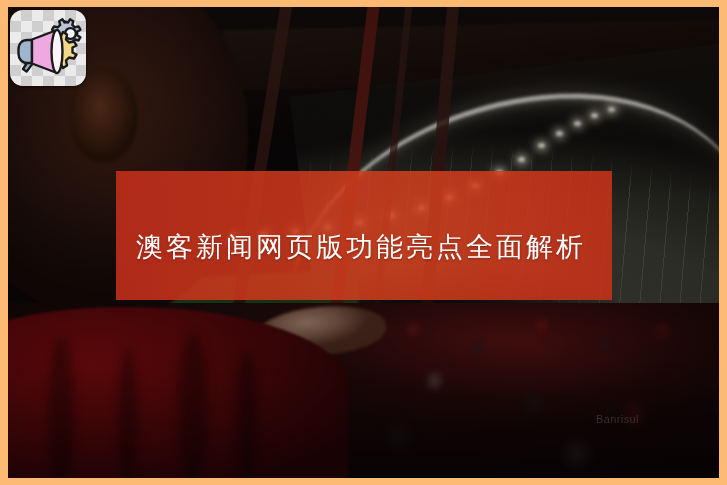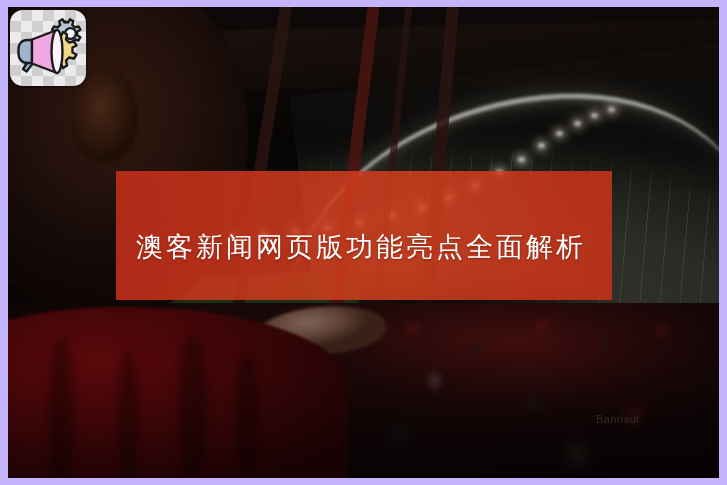--- a/index.html
+++ b/index.html
@@ -10,21 +10,21 @@
   body {
     font-family: "Liberation Sans", sans-serif;
   }
 
   
   #app-frame {
     position: relative;
     width: 727px;
     height: 485px;
     overflow: hidden;
-    background: #c4b5fd;           
+    background: #fdba74;           
     box-sizing: border-box;
   }
 
   
   #photo-stage {
     position: absolute;
     left: 8px;
     top: 7px;
     width: 711px;
     height: 471px;

